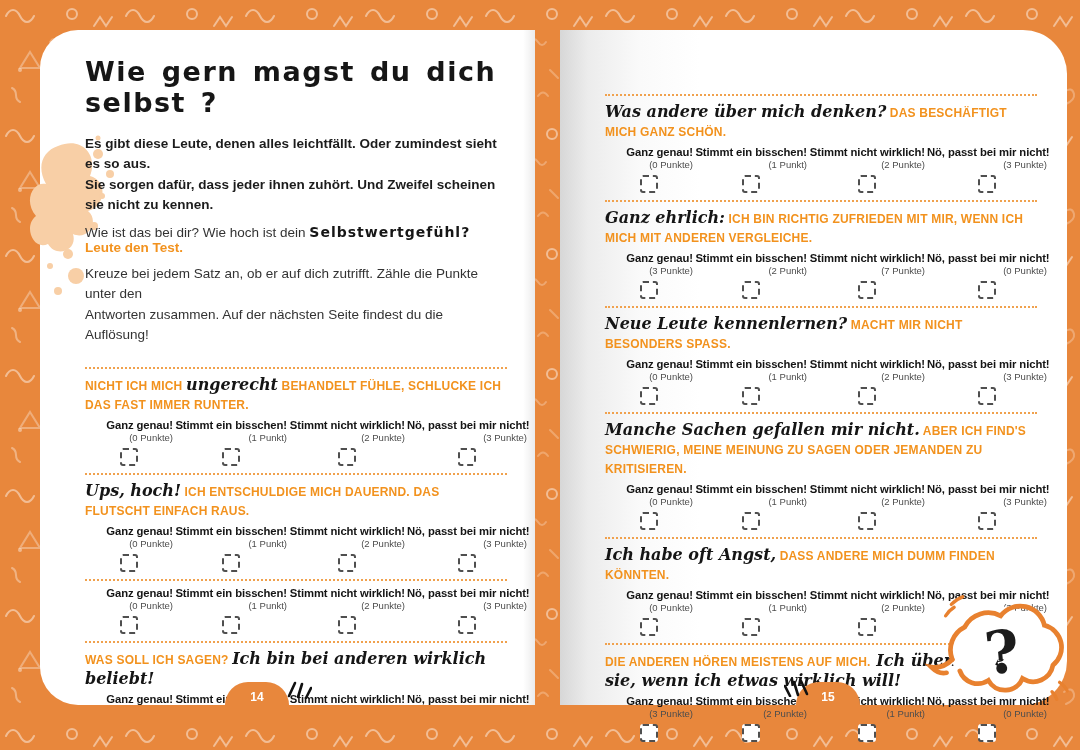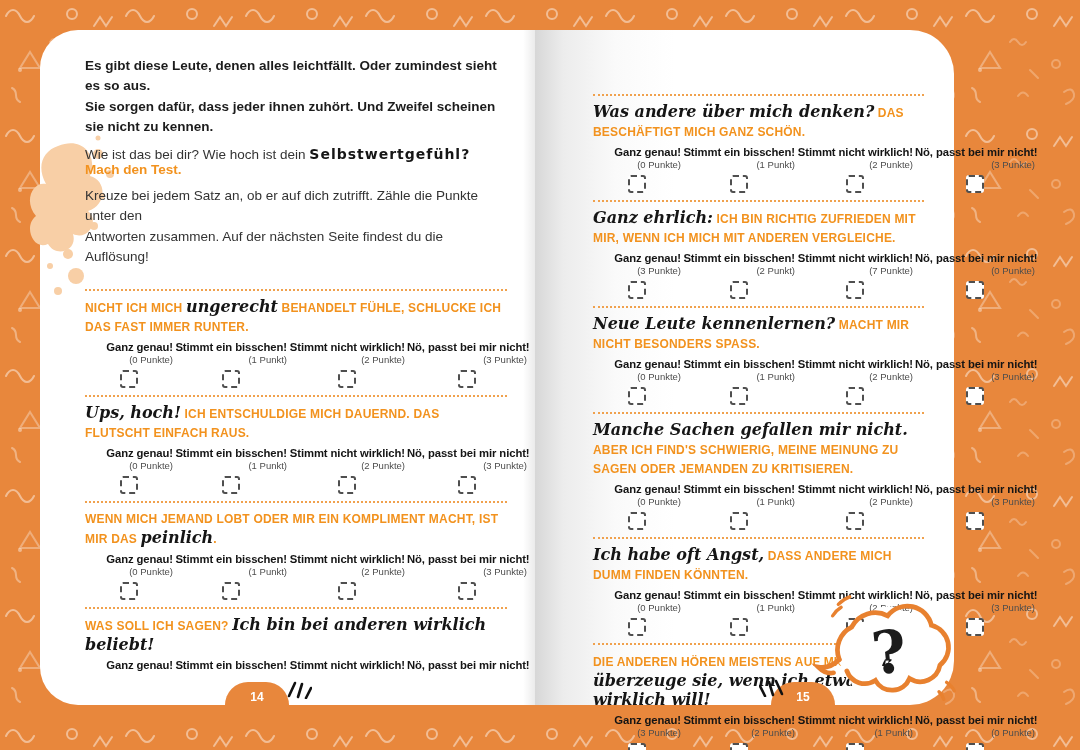--- a/index.html
+++ b/index.html
@@ -13,23 +13,23 @@
   .page{position:absolute;top:30px;height:675px;background:#ffffff;}
   .page-left{
     left:40px;width:495px;border-radius:38px 0 0 38px;
     padding:26px 28px 0 45px;box-sizing:border-box;
   }
   .page-left::after{
     content:"";position:absolute;top:0;right:0;width:12px;height:100%;
     background:linear-gradient(to left,rgba(0,0,0,.08),rgba(0,0,0,0));
   }
   .page-right{
-    left:535px;width:419px;border-radius:0 44px 44px 0;
+    left:560px;width:507px;border-radius:0 44px 44px 0;
     background:linear-gradient(90deg,#d7d7d7 0px,#ececec 28px,#fafafa 80px,#ffffff 140px);
-    padding:64px 30px 0 58px;box-sizing:border-box;
+    padding:64px 30px 0 45px;box-sizing:border-box;
   }
   .splat{position:absolute;left:-12px;top:96px;z-index:0;pointer-events:none;}
   .content{position:relative;z-index:1;}
   h1.title{
     margin:0 0 16px 0;font-family:"DejaVu Sans",sans-serif;font-weight:800;
     font-size:27px;letter-spacing:1.5px;word-spacing:4px;color:#161616;
   }
   .intro{font-size:13.5px;line-height:1.5;font-weight:700;color:#1c1c1c;margin:0 0 9px 0;}
   .testline{font-size:13.5px;color:#333;margin:0 0 9px 0;}
   .kw{font-family:"DejaVu Sans",sans-serif;font-weight:700;letter-spacing:1px;color:#161616;font-size:14px;}
@@ -95,28 +95,29 @@
           <circle cx="74" cy="70" r="3"></circle>
         <circle cx="66" cy="100" r="4"></circle>
           <circle cx="40" cy="128" r="5"></circle>
           <circle cx="22" cy="140" r="3"></circle>
         <circle cx="48" cy="150" r="8"></circle>
           <circle cx="30" cy="165" r="4"></circle>
           <circle cx="70" cy="12" r="2.5"></circle>
       </g>
     </svg>
     <div class="content">
+      <h1 class="title">Wie gern magst du dich selbst ?</h1>
       <p class="intro">
         <span>Es gibt diese Leute, denen alles leichtfällt. Oder zumindest sieht es so aus.</span><br>
         <span>Sie sorgen dafür, dass jeder ihnen zuhört. Und Zweifel scheinen sie nicht zu kennen.</span>
       </p>
       <p class="testline">
         <span>Wie ist das bei dir? Wie hoch ist dein </span>
         <span class="kw">Selbstwertgefühl?</span>
-        <span class="cta"> Mach den Test.</span>
+        <span class="cta"> Leute den Test.</span>
       </p>
       <p class="instr">
         <span>Kreuze bei jedem Satz an, ob er auf dich zutrifft. Zähle die Punkte unter den</span><br>
         <span>Antworten zusammen. Auf der nächsten Seite findest du die Auflösung!</span>
       </p>
       <div class="questions" id="left-questions">
           <div class="q-block">
             <div class="q-divider"></div>
             <div class="q-text"><span class="seg-caps">NICHT ICH MICH </span><span class="seg-script">ungerecht</span><span class="seg-caps"> BEHANDELT FÜHLE, SCHLUCKE ICH DAS FAST IMMER RUNTER.</span></div>
             <div class="answers-row">
@@ -163,21 +164,20 @@
               </div>
               <div class="answer-col">
                 <div class="answer-label">Nö, passt bei mir nicht!</div>
                 <div class="answer-points">(3 Punkte)</div>
                 <div class="checkbox"></div>
               </div>
             </div>
           </div>
           <div class="q-block">
             <div class="q-divider"></div>
-            <div class="q-text"><span class="seg-caps">WENN MICH JEMAND LOBT ODER MIR EIN KOMPLIMENT MACHT, IST MIR DAS </span><span class="seg-script">peinlich</span><span class="seg-caps">.</span></div>
             <div class="answers-row">
               <div class="answer-col">
                 <div class="answer-label">Ganz genau!</div>
                 <div class="answer-points">(0 Punkte)</div>
                 <div class="checkbox"></div>
               </div>
               <div class="answer-col">
                 <div class="answer-label">Stimmt ein bisschen!</div>
                 <div class="answer-points">(1 Punkt)</div>
                 <div class="checkbox"></div>

